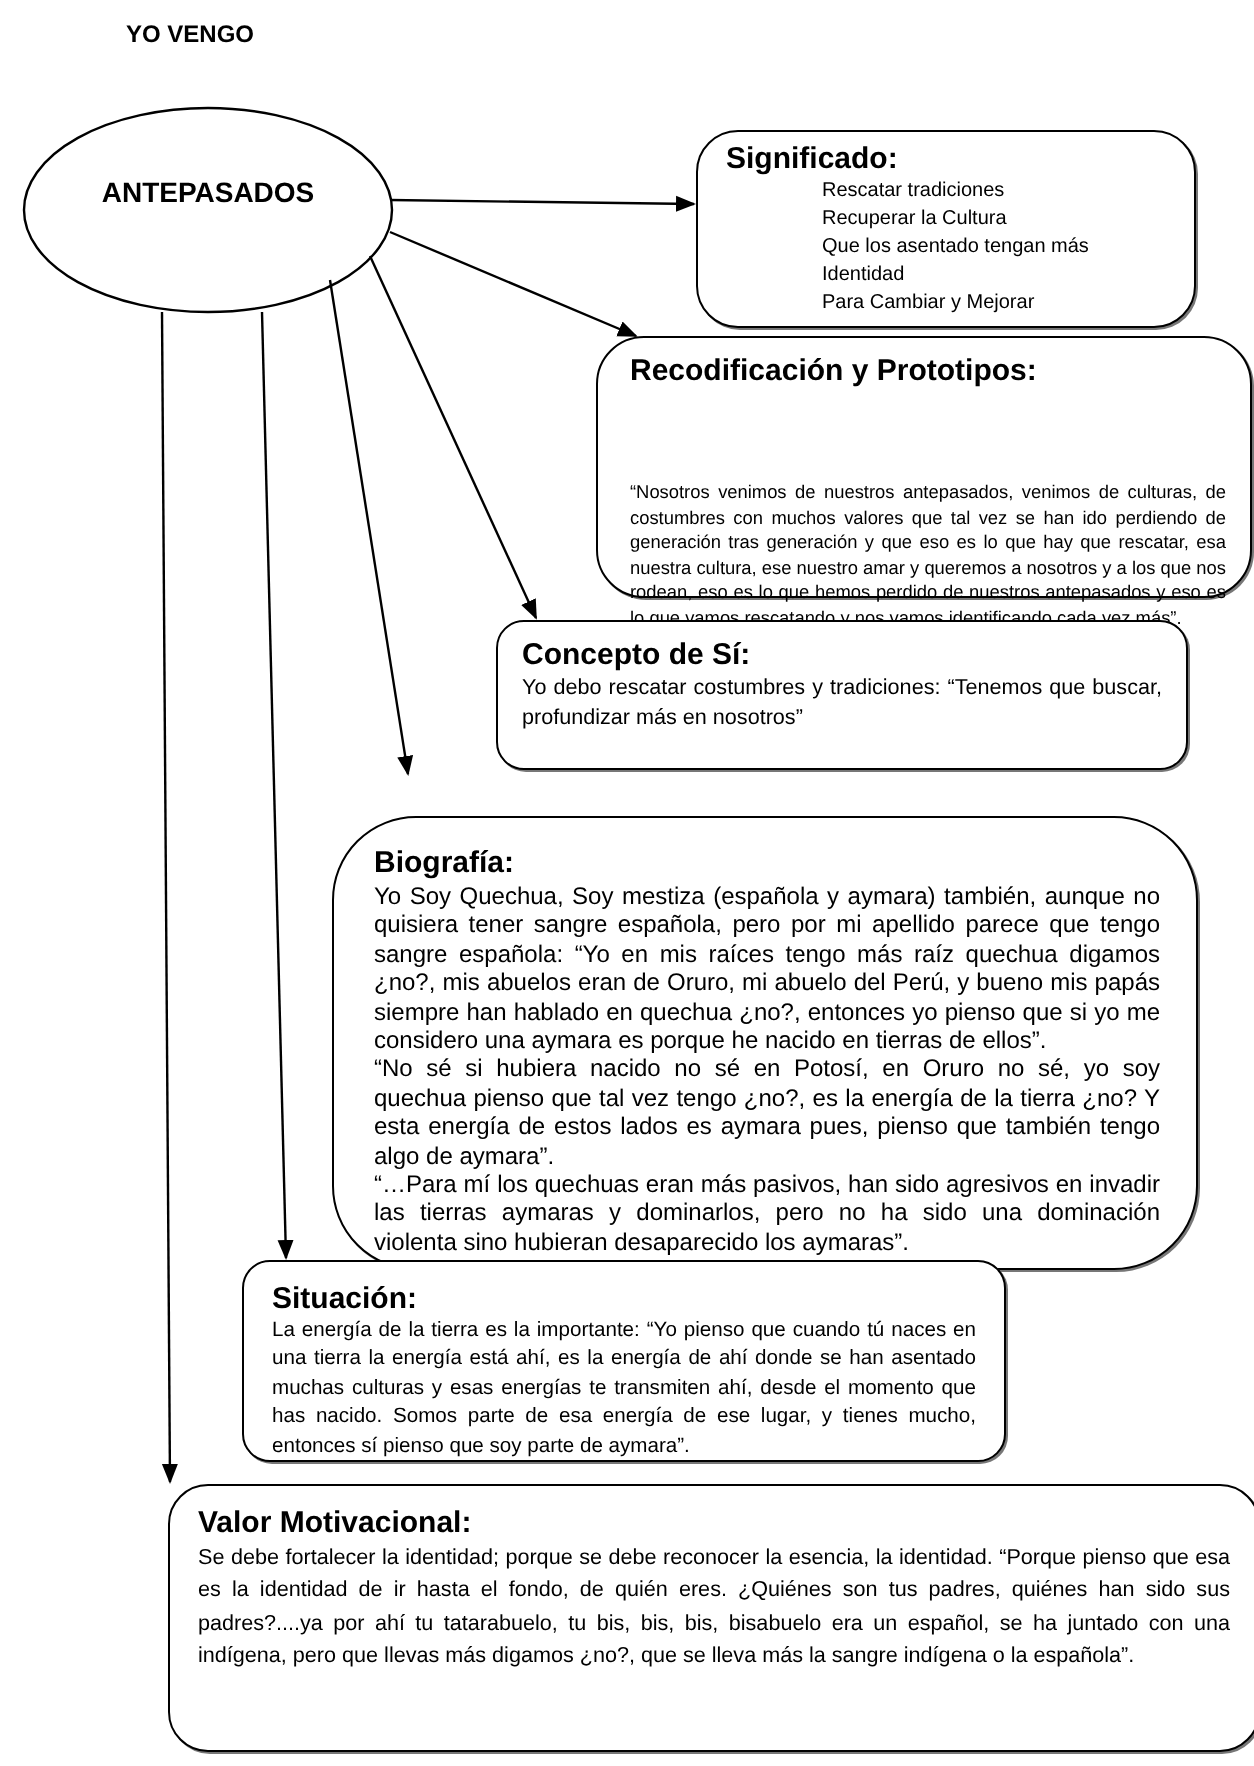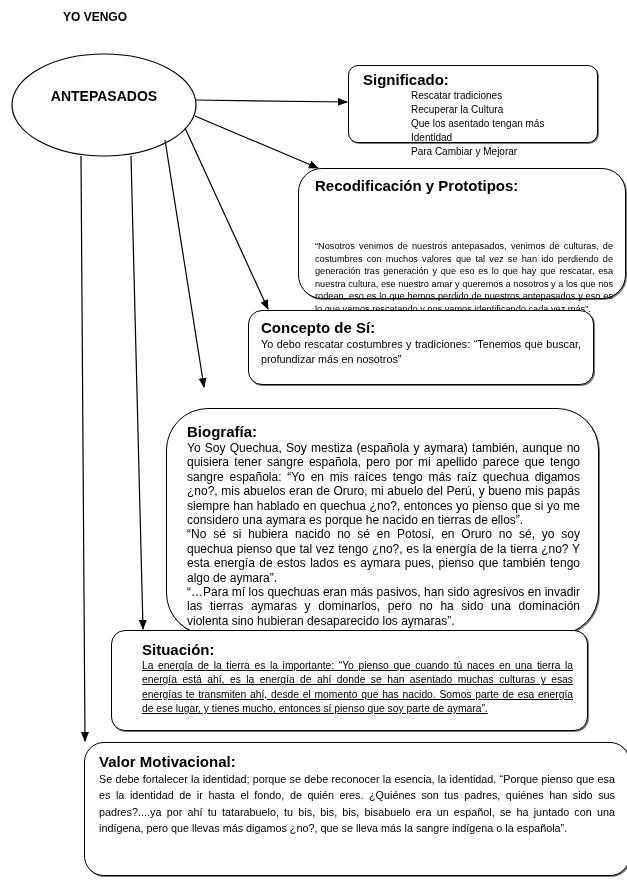--- a/index.html
+++ b/index.html
@@ -4,29 +4,29 @@
   <style>
     html, body { margin: 0; padding: 0; background: #ffffff; }
     body { width: 627px; height: 883px; position: relative; overflow: hidden; font-family: "Liberation Sans", sans-serif; color: #000; }
     .page-title { position: absolute; left: 63px; top: 10px; font-size: 12px; font-weight: bold; letter-spacing: 0; }
     svg.edges { position: absolute; left: 0; top: 0; width: 627px; height: 883px; }
     .ellipse-label { position: absolute; left: 14px; top: 88px; width: 180px; text-align: center; font-size: 14px; font-weight: bold; }
     .box { position: absolute; border: 1.3px solid #000; border-radius: 14px; background: #fff; box-sizing: border-box; box-shadow: 1px 1px 0 #777; }
     .box h3 { margin: 0; font-size: 15px; font-weight: bold; line-height: 18px; }
     .box p { margin: 0; font-size: 10.5px; line-height: 14.2px; text-align: justify; }
     .box .list-line { display: block; font-size: 10px; line-height: 14px; margin-left: 48px; }
-    #b-sig { left: 348px; top: 65px; width: 250px; height: 78px; padding: 5px 10px 0 14px; border-radius: 10px; }
+    #b-sig { left: 348px; top: 65px; width: 250px; height: 99px; padding: 5px 10px 0 14px; border-radius: 21px; }
     #b-rec { left: 298px; top: 168px; width: 328px; height: 131px; padding: 8px 12px 0 16px; border-radius: 24px; }
     #b-rec p { font-size: 9.2px; line-height: 12.6px; margin-top: 45px; }
     #b-con { left: 248px; top: 310px; width: 346px; height: 75px; padding: 8px 12px 0 12px; border-radius: 14px; }
     #b-con p { font-size: 10.8px; line-height: 15px; }
     #b-bio { left: 166px; top: 408px; width: 433px; height: 227px; padding: 14px 18px 0 20px; border-radius: 42px; }
     #b-bio p { font-size: 12px; line-height: 14.4px; }
-    #b-sit { left: 111px; top: 630px; width: 477px; height: 101px; padding: 10px 14px 0 30px; border-radius: 14px; }
-    #b-sit p { font-size: 10.3px; line-height: 14.4px; text-decoration: underline; }
+    #b-sit { left: 121px; top: 630px; width: 382px; height: 101px; padding: 10px 14px 0 14px; border-radius: 14px; }
+    #b-sit p { font-size: 10.3px; line-height: 14.4px; }
     #b-val { left: 48px; top: 742px; width: 546px; height: 134px; padding: 10px 14px 0 14px; border-radius: 20px; margin-left: 36px; }
     #b-val p { font-size: 10.8px; line-height: 16.4px; }
   </style>
 </head>
 <body>
 
 <div class="page-title">YO VENGO</div>
 
 <svg class="edges" viewBox="0 0 627 883">
   <defs>

